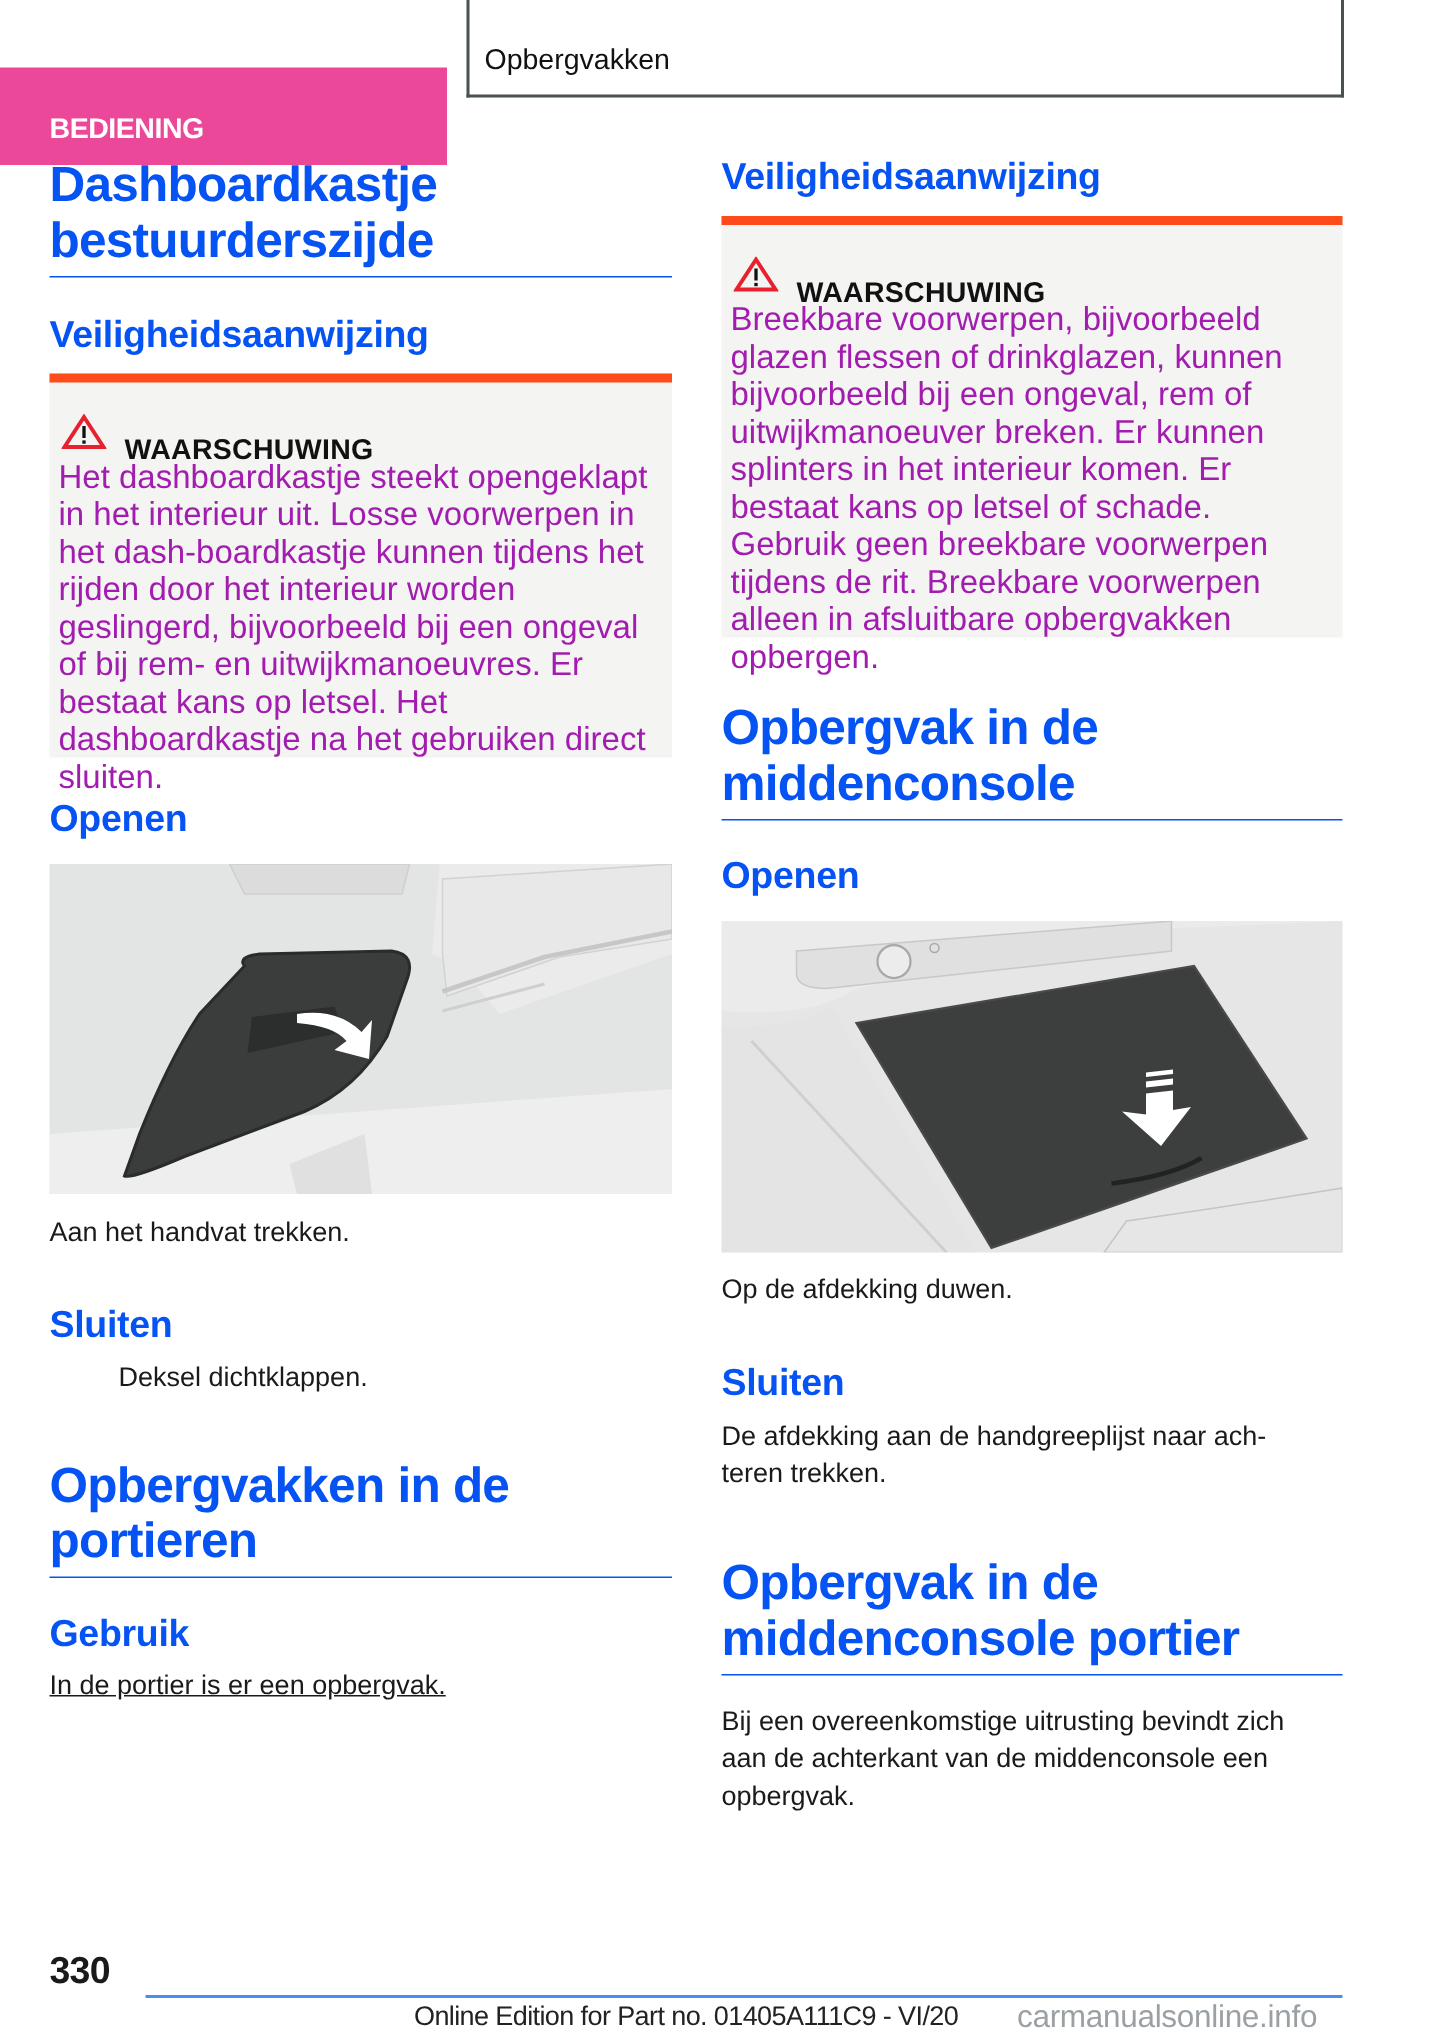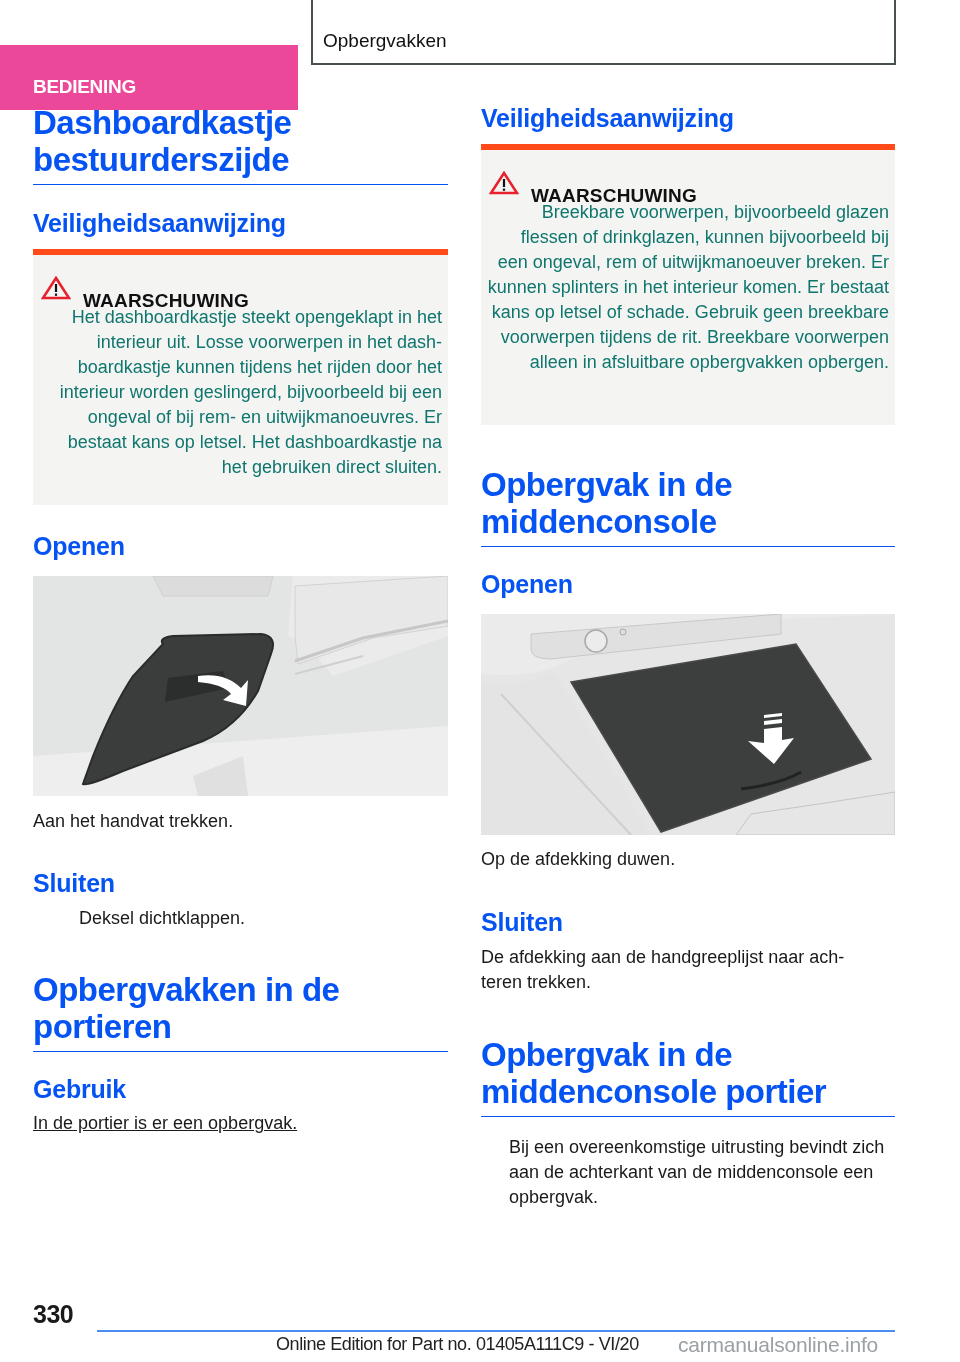--- a/index.html
+++ b/index.html
@@ -38,21 +38,21 @@
     }
 
     .warn {
       position: absolute; left: 0; width: 100%;
       background: #f4f4f3; border-top: 6px solid #ff4a1a;
       padding: 20px 6px 20px 6px;
     }
     .warn-head { display: flex; align-items: center; height: 26px; margin-bottom: 4px; }
     .warn-icon { width: 30px; height: 24px; margin-right: 12px; margin-left: 2px; }
     .warn-title { font-weight: bold; font-size: 19px; color: #111; letter-spacing: 0.2px; margin-top: 26px; }
-    .warn-text { font-size: 18px; line-height: 25px; color: #0f766e; text-align: right; }
+    .warn-text { font-size: 22px; line-height: 25px; color: #a21caf; }
 
     .figure { position: absolute; left: 0; width: 100%; background: #ececec; overflow: hidden; }
     .figure svg { display: block; width: 100%; height: 100%; }
 
     .page-num { position: absolute; left: 33px; top: 1300px; font-weight: bold; font-size: 25px; color: #1a1a1a; letter-spacing: -0.5px; text-align: center; }
     .footer-line { position: absolute; left: 97px; top: 1330px; width: 798px; height: 2px; background: #4a8cf0; }
     .footer-text { position: absolute; left: 276px; top: 1334px; font-size: 18px; color: #222; letter-spacing: -0.4px; white-space: nowrap; }
     .footer-watermark { position: absolute; left: 678px; top: 1333px; font-size: 21px; color: #9aa0a4; white-space: nowrap; letter-spacing: -0.2px; }
   </style>
 </head>
@@ -140,19 +140,19 @@
         <polygon points="283,115 301,113 301,126 313,124 293,150 267,127 283,129"></polygon>
       </g>
     </svg>
   </div>
 
   <div class="p" style="top:847px;">Op de afdekking duwen.</div>
   <div class="h2" style="top:907px;">Sluiten</div>
   <div class="p" style="top:945px; width:395px;">De afdekking aan de handgreeplijst naar ach-teren trekken.</div>
 
   <div class="h1" style="top:1036px;">Opbergvak in de middenconsole portier</div>
-  <div class="p" style="top:1135px; width:405px;margin-left:28px;">Bij een overeenkomstige uitrusting bevindt zich aan de achterkant van de middenconsole een opbergvak.</div>
+  <div class="p" style="top:1135px; width:405px;">Bij een overeenkomstige uitrusting bevindt zich aan de achterkant van de middenconsole een opbergvak.</div>
 </div>
 
 <div class="page-num">330</div>
 <div class="footer-line"></div>
 <div class="footer-text">Online Edition for Part no. 01405A111C9 - VI/20</div>
 <div class="footer-watermark">carmanualsonline.info</div>
 
 </body></html>

